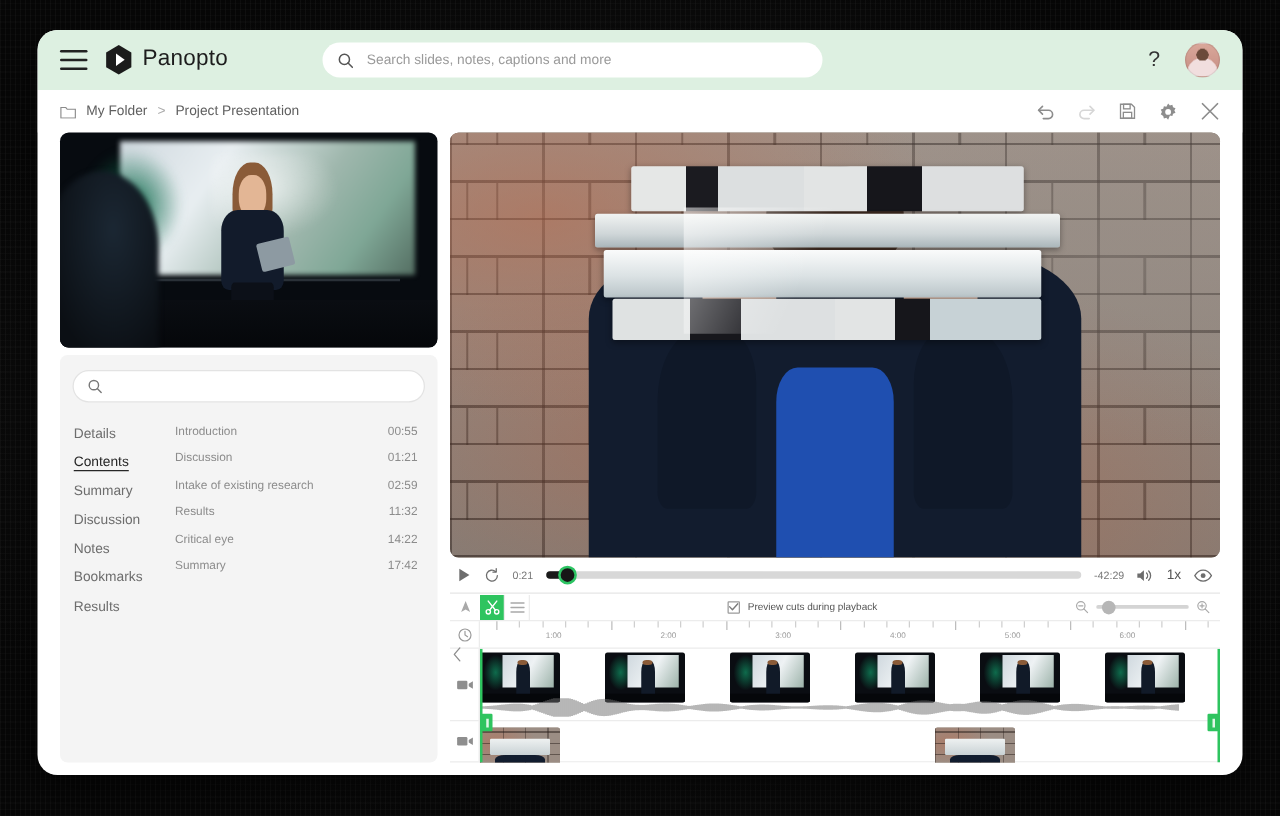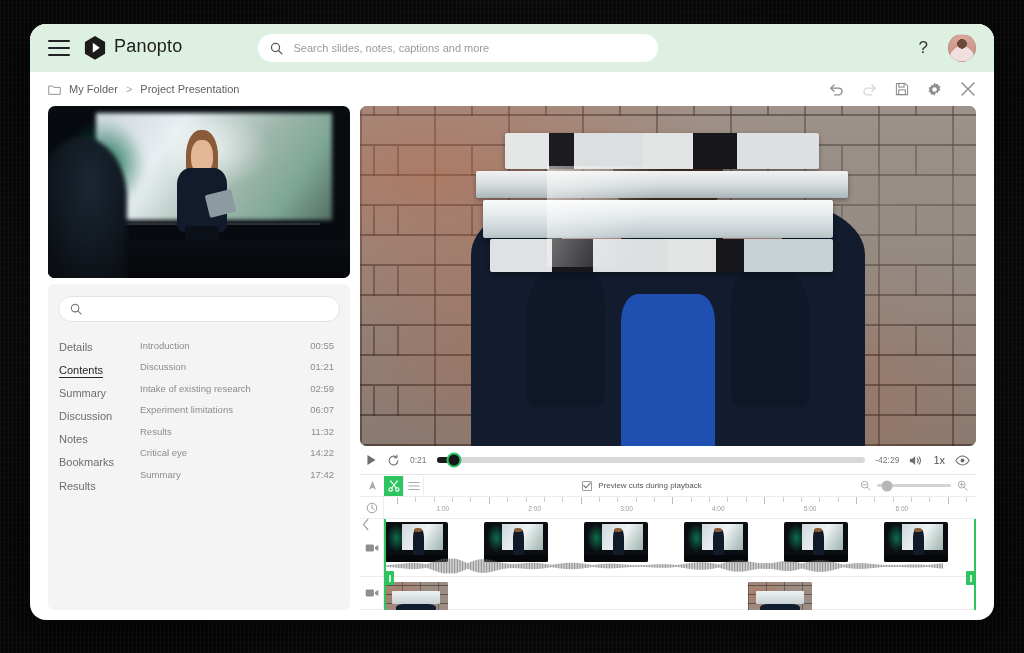--- a/index.html
+++ b/index.html
@@ -443,24 +443,20 @@
                 <span class="toc-title">Introduction</span>
                 <span class="toc-time">00:55</span>
               </div>
               <div class="toc-row">
                 <span class="toc-title">Discussion</span>
                 <span class="toc-time">01:21</span>
               </div>
               <div class="toc-row">
                 <span class="toc-title">Intake of existing research</span>
                 <span class="toc-time">02:59</span>
-              </div>
-              <div class="toc-row">
-                <span class="toc-title">Experiment limitations</span>
-                <span class="toc-time">06:07</span>
               </div>
               <div class="toc-row">
                 <span class="toc-title">Results</span>
                 <span class="toc-time">11:32</span>
               </div>
               <div class="toc-row">
                 <span class="toc-title">Critical eye</span>
                 <span class="toc-time">14:22</span>
               </div>
               <div class="toc-row">

